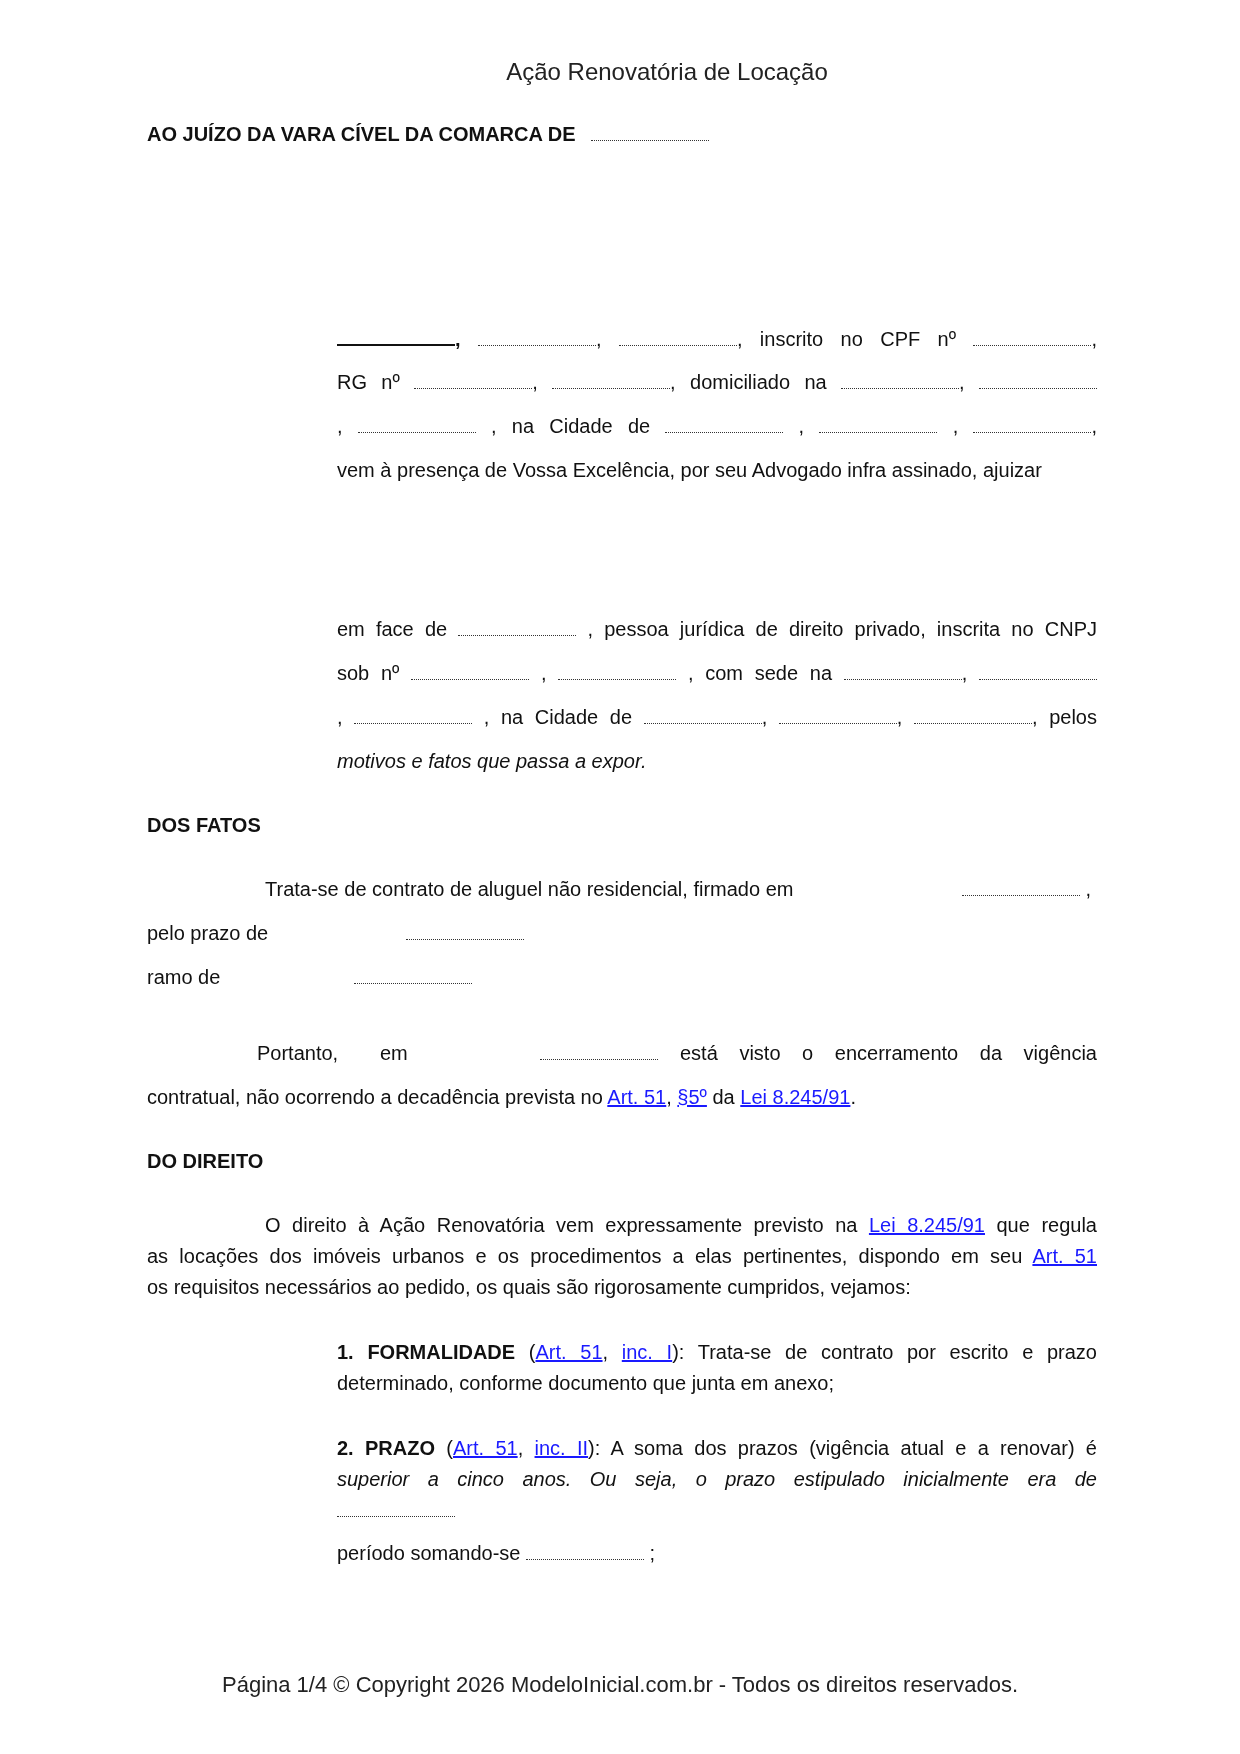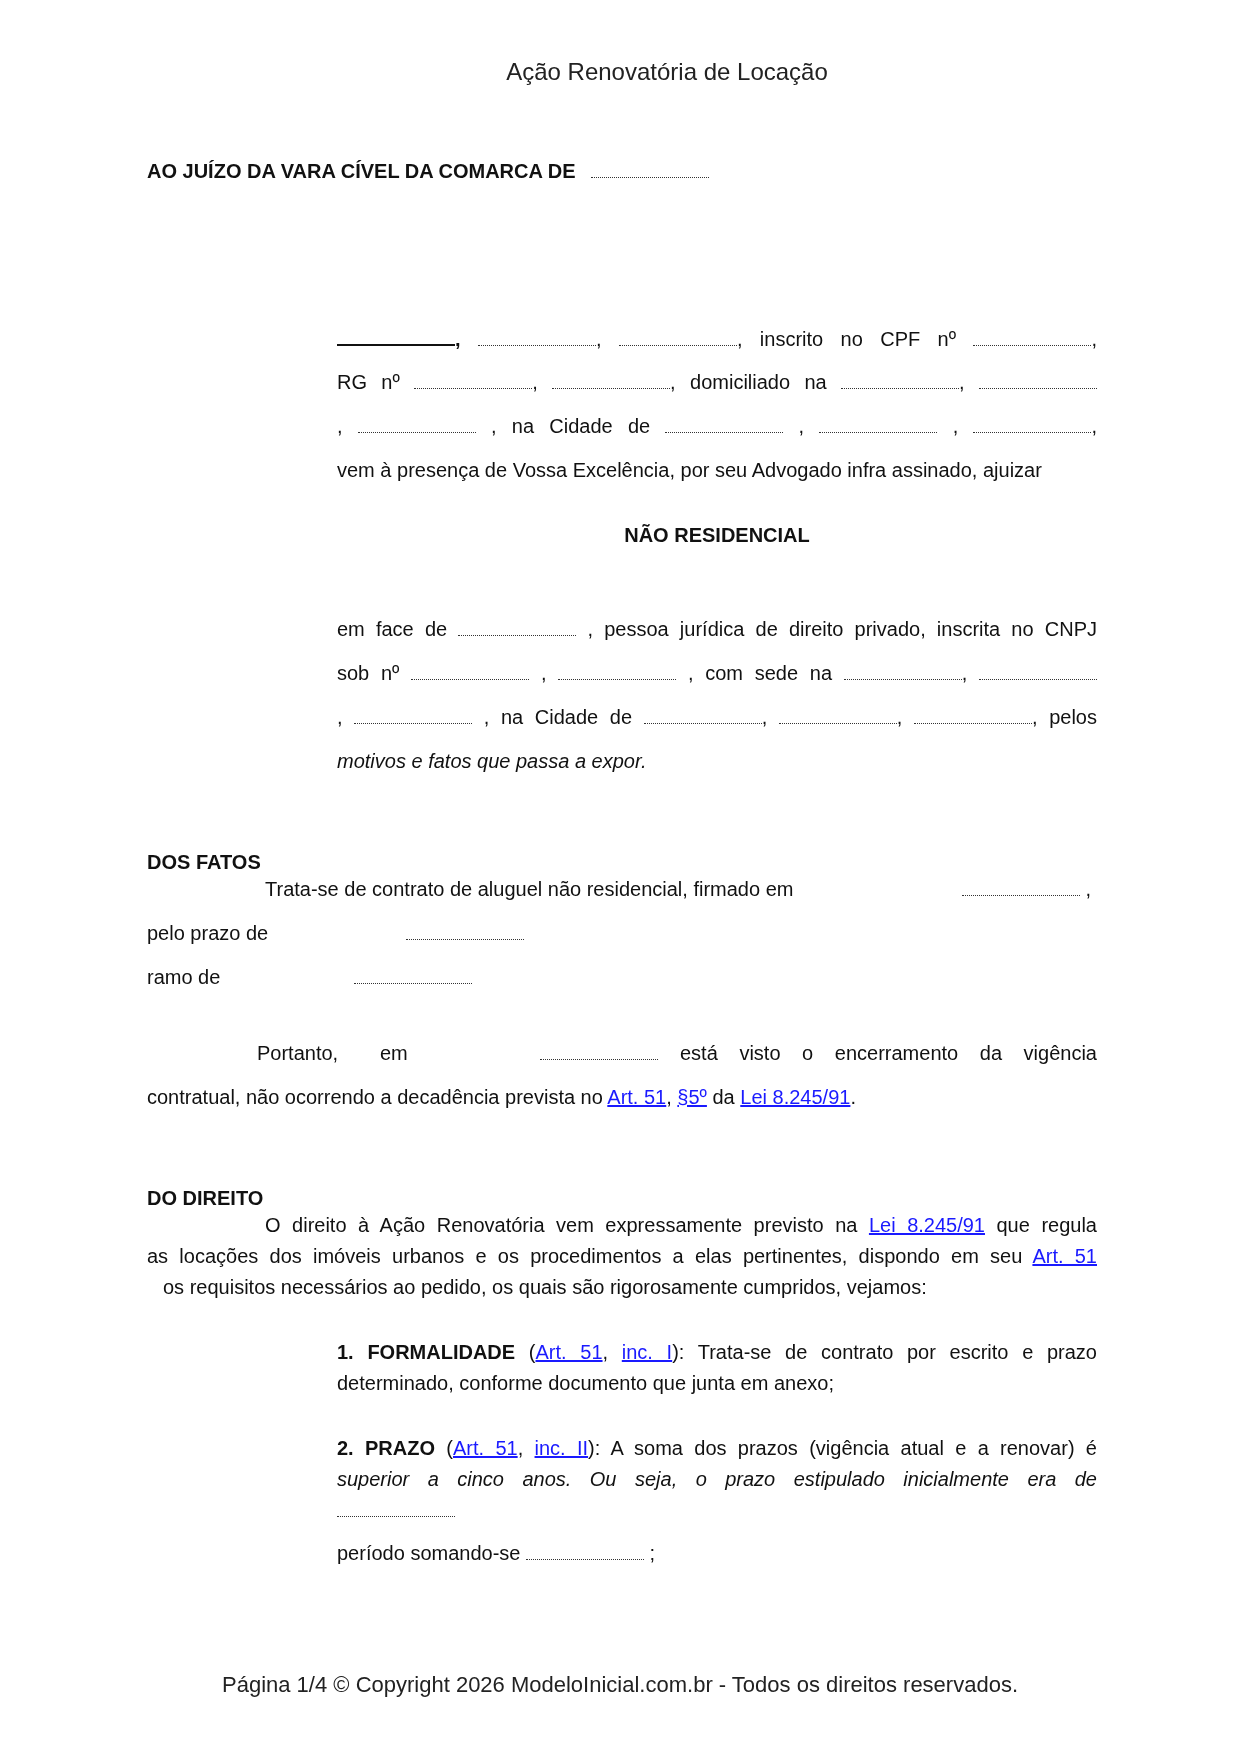--- a/index.html
+++ b/index.html
@@ -5,21 +5,21 @@
   html, body { margin: 0; padding: 0; background: #ffffff; }
   body {
     width: 1240px; height: 1754px; position: relative; overflow: hidden;
     font-family: "Liberation Sans", sans-serif; color: #111111;
   }
   .page-title {
     position: absolute; top: 58px; left: 0; width: 1240px; text-align: center;
     font-size: 24px; color: #222; padding-left: 47px;
   }
   .line { position: absolute; font-size: 20px; white-space: nowrap; line-height: 24px; }
-  .bold { font-weight: bold; margin-top: 37px; }
+  .bold { font-weight: bold; }
   .blank {
     display: inline-block; border-bottom: 1px dotted #333; height: 18px;
     vertical-align: baseline;
   }
   .blank.solid { border-bottom: 2px solid #111; }
   a.link { color: #1a1aff; text-decoration: underline; }
   .justify { position: absolute; font-size: 20px; line-height: 24px; text-align: justify; text-align-last: justify; white-space: nowrap; }
   .center { position: absolute; text-align: center; font-size: 20px; font-weight: bold; line-height: 31px; }
   .footer {
     position: absolute; top: 1672px; left: 0; width: 1240px; text-align: center;
@@ -55,21 +55,20 @@
   <span>, na Cidade de</span>
   <span class="blank" style="width:118px;"></span>
   <span>,</span>
   <span class="blank" style="width:118px;"></span>
   <span>,</span>
   <span class="blank" style="width:118px;"></span><span>,</span>
 </div>
 <div class="line" style="top:458px; left:337px;">vem à presença de Vossa Excelência, por seu Advogado infra assinado, ajuizar</div>
 
 <div class="center" style="top:520px; left:337px; width:760px;">
-  <div>NÃO RESIDENCIAL</div>
 </div>
 
 <div class="justify" style="top:617px; left:337px; width:760px;">
   <span>em face de</span>
   <span class="blank" style="width:118px;"></span>
   <span>, pessoa jurídica de direito privado, inscrita no CNPJ</span>
 </div>
 <div class="justify" style="top:661px; left:337px; width:760px;">
   <span>sob nº</span>
   <span class="blank" style="width:118px;"></span>
@@ -128,21 +127,21 @@
 
 <div class="justify" style="top:1213px; left:265px; width:832px;">
   <span>O direito à Ação Renovatória vem expressamente previsto na</span>
   <a class="link">Lei 8.245/91</a>
   <span>que regula</span>
 </div>
 <div class="justify" style="top:1244px; left:147px; width:950px;">
   <span>as locações dos imóveis urbanos e os procedimentos a elas pertinentes, dispondo em seu</span>
   <a class="link">Art. 51</a>
 </div>
-<div class="line" style="top:1275px; left:147px;margin-left:16px;">os requisitos necessários ao pedido, os quais são rigorosamente cumpridos, vejamos:</div>
+<div class="line" style="top:1275px; left:147px;">os requisitos necessários ao pedido, os quais são rigorosamente cumpridos, vejamos:</div>
 
 <div class="justify" style="top:1340px; left:337px; width:760px;">
   <span class="bold">1.</span>
   <span class="bold">FORMALIDADE</span>
   <span>(</span><a class="link">Art. 51</a>,
   <a class="link">inc. I</a><span>): Trata-se de contrato por escrito e prazo</span>
 </div>
 <div class="line" style="top:1371px; left:337px;">determinado, conforme documento que junta em anexo;</div>
 
 <div class="justify" style="top:1436px; left:337px; width:760px;">

